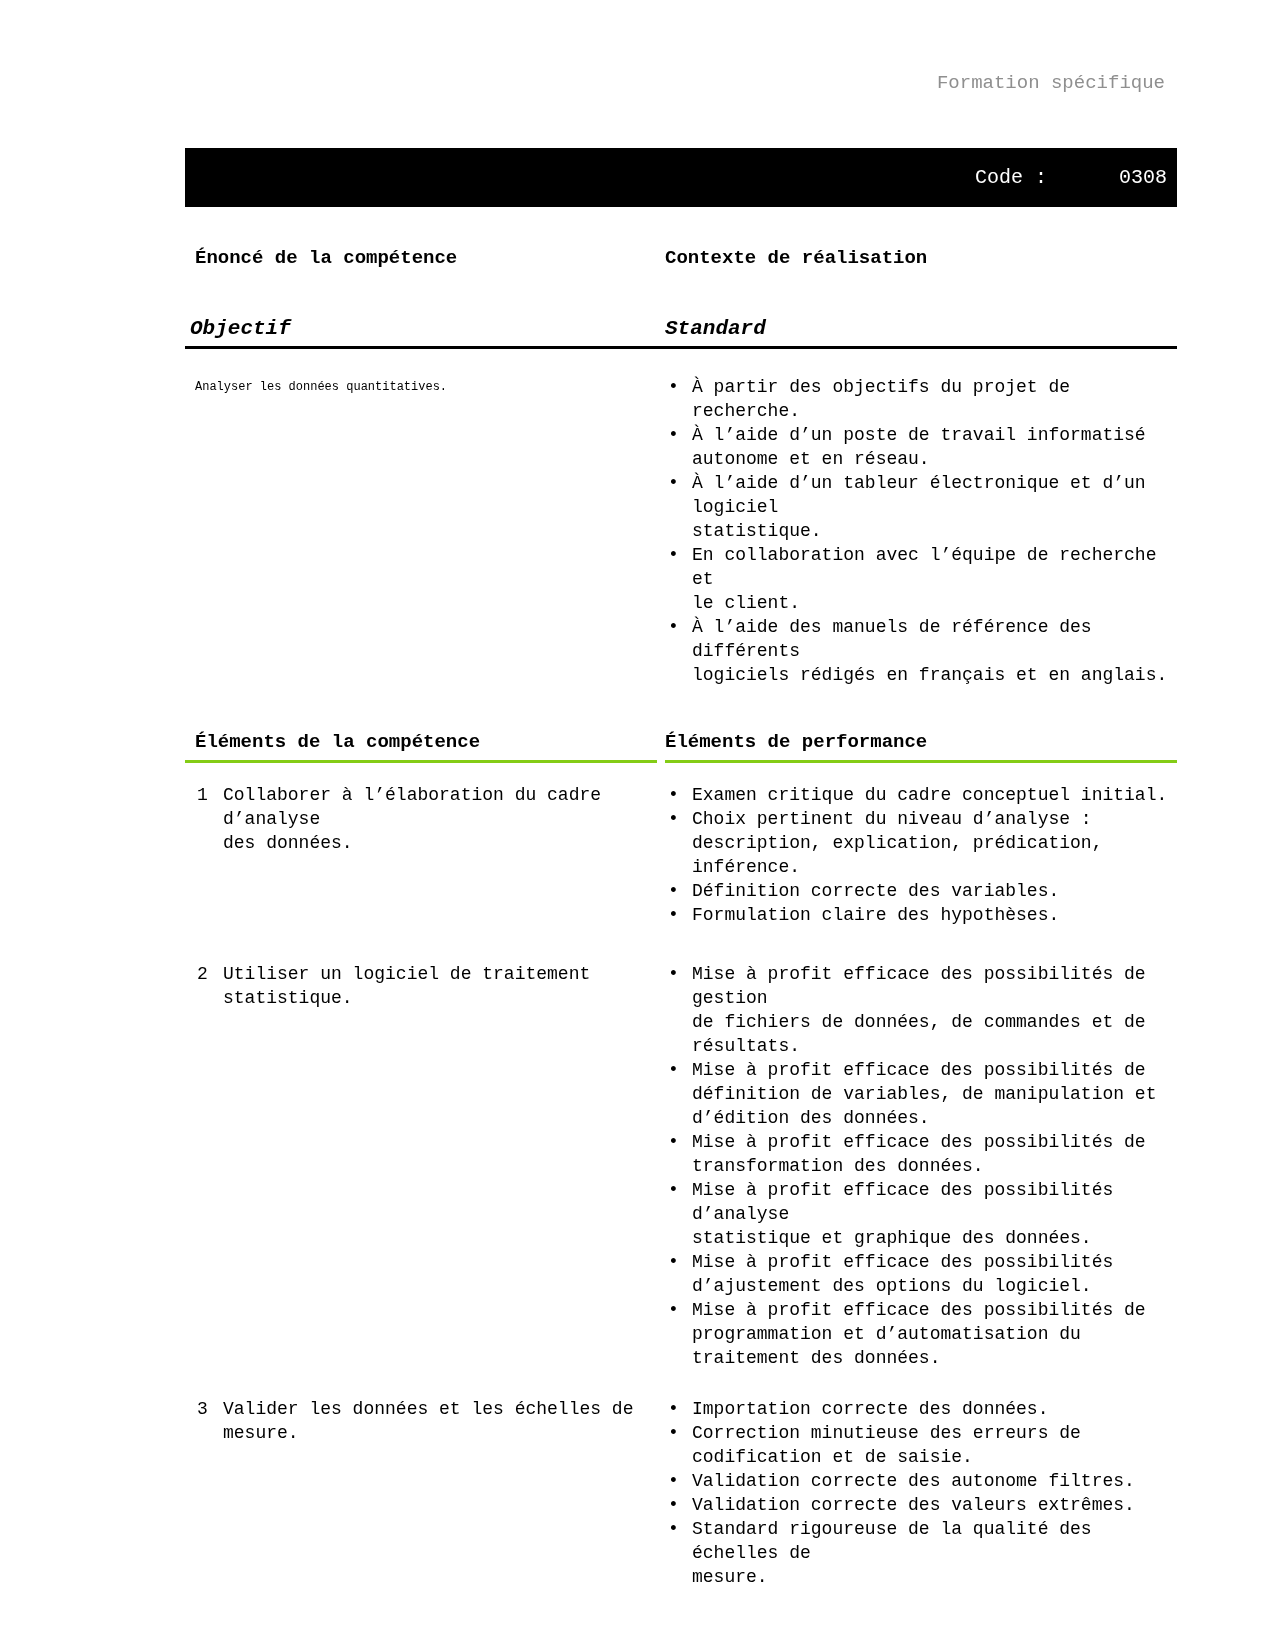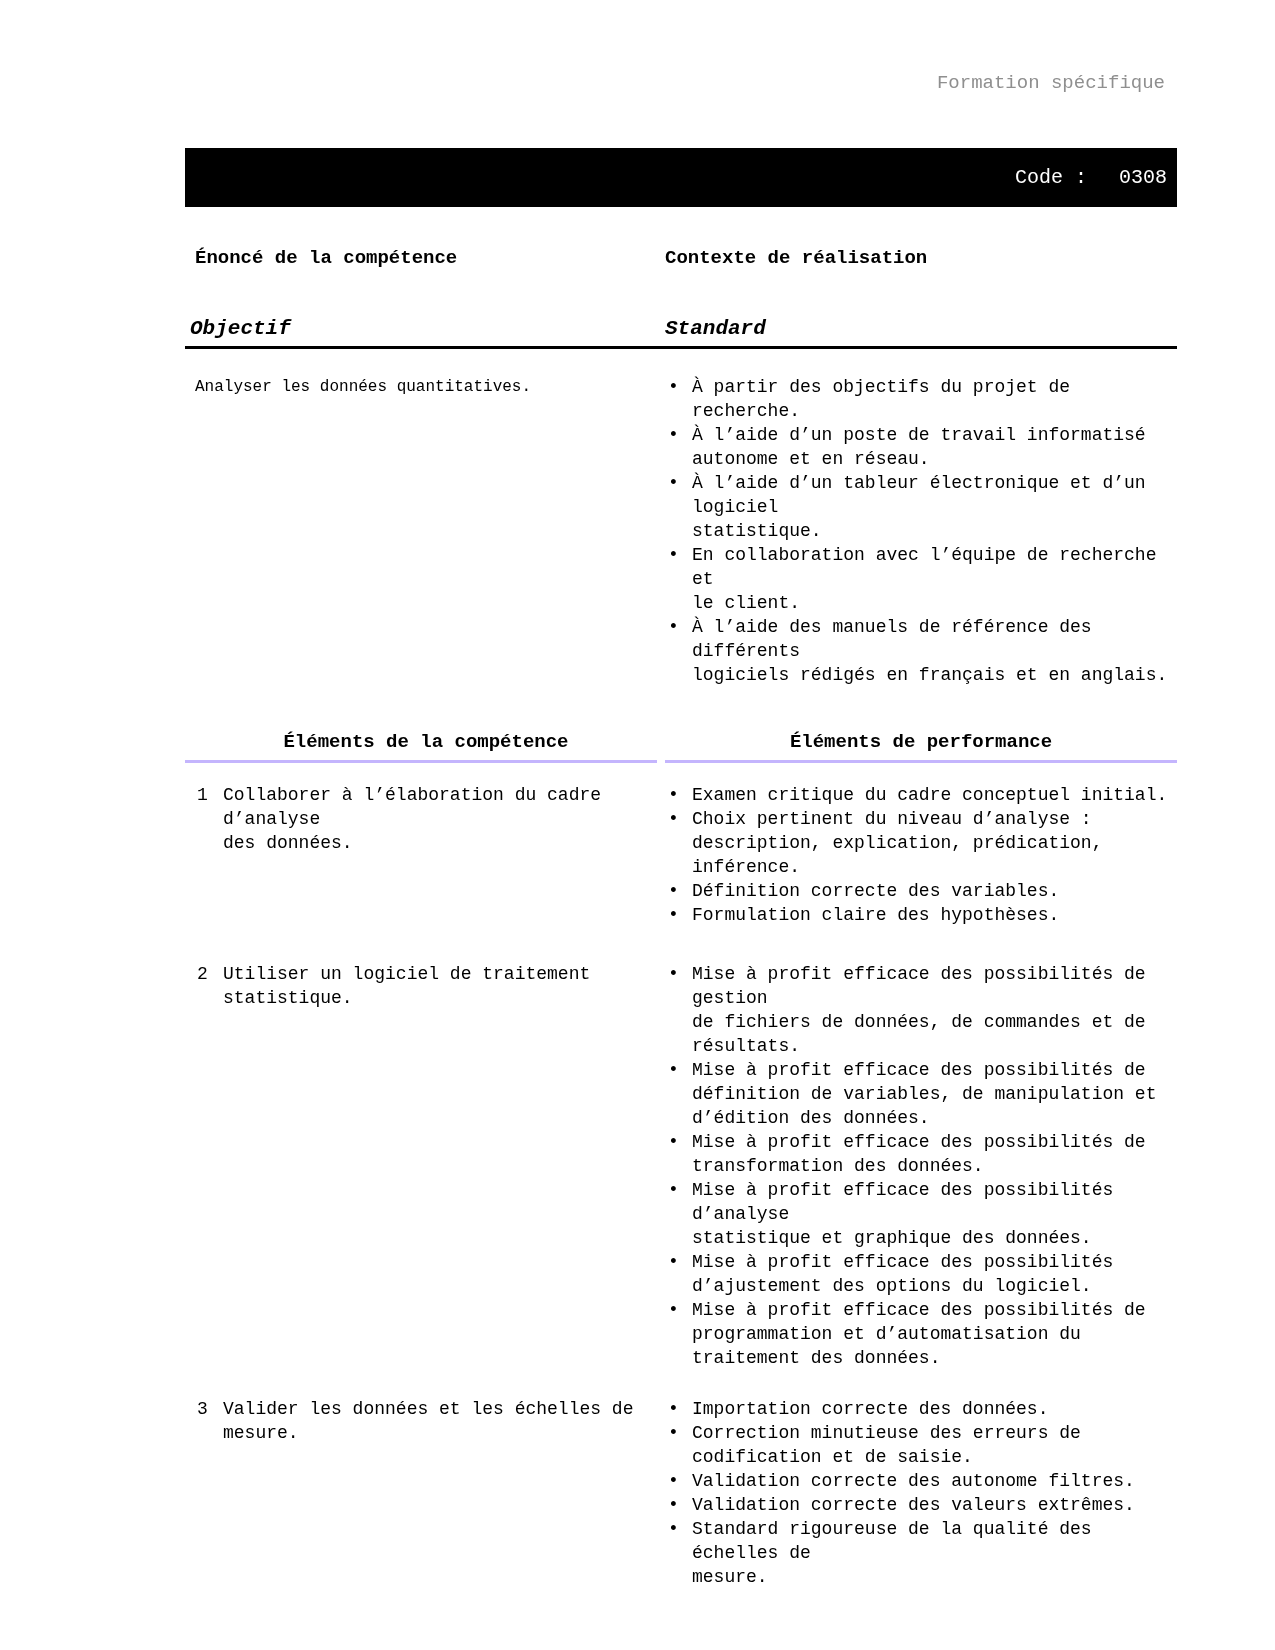--- a/index.html
+++ b/index.html
@@ -20,21 +20,21 @@
     padding-right:12px;
     font-size:19px; line-height:22px;
     color:#8f8f8f;
   }
 
   .code-bar {
     margin-top:54px;
     height:59px;
     background:#000;
     display:flex; align-items:center; justify-content:flex-end;
-    gap:32px;
+    gap:72px;
     padding-right:10px;
     color:#fff;
     font-size:20px;
   }
 
   .split { display:grid; grid-template-columns:480px 1fr; }
 
   .table-head {
     margin-top:48px;
     padding-bottom:5px;
@@ -44,24 +44,24 @@
     font-size:21px; line-height:24px;
     font-weight:bold; font-style:italic;
   }
   .table-head .left { padding-left:5px; }
 
   .section-titles { margin-top:40px; }
   .sec-title { font-size:19px; line-height:22px; font-weight:bold; }
   .section-titles .left { padding-left:10px; }
 
   .statement-row { margin-top:26px; }
-  .statement { padding-left:10px; font-size:16px; line-height:24px; }
+  .statement { padding-left:10px; font-size:12px; line-height:24px; }
 
   .elements-head { margin-top:44px; }
-  .elements-head .cell { border-bottom:3px solid #c4b5fd; padding-bottom:7px;text-align:center; }
+  .elements-head .cell { border-bottom:3px solid #84cc16; padding-bottom:7px; }
   .elements-head .cell.left { width:472px; padding-left:10px; box-sizing:border-box; }
 
   .el-row { font-size:18px; line-height:24px; }
   .el-row.r1 { margin-top:20px; }
   .el-row.r2 { margin-top:35px; }
   .el-row.r3 { margin-top:27px; }
 
   .element-item { display:flex; padding-left:12px; }
   .element-num { width:26px; flex:0 0 26px; }
   .element-text { white-space:pre-line; }

